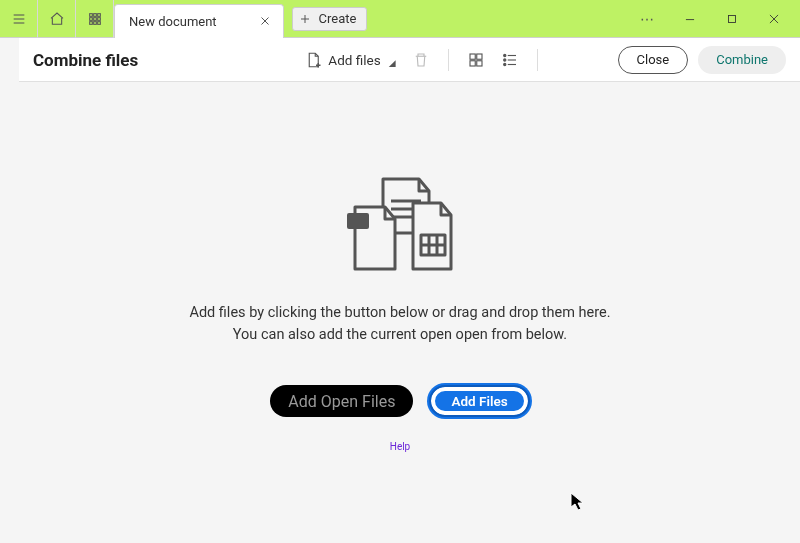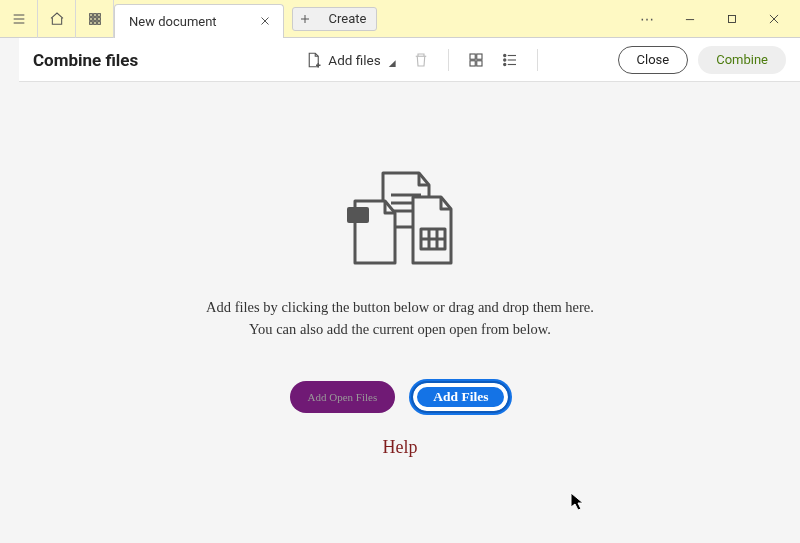--- a/index.html
+++ b/index.html
@@ -8,21 +8,21 @@
     font-family: -apple-system, BlinkMacSystemFont, "Segoe UI", Roboto, Arial, sans-serif;
     background: #f5f5f5;
     width: 800px;
     height: 543px;
     overflow: hidden;
     font-size: 14px;
     color: #333;
   }
   .titlebar {
     height: 38px;
-    background: #fef9c3;
+    background: #bef264;
     border-bottom: 1px solid #d0d0d0;
     display: flex;
     align-items: stretch;
   }
   .tb-left { display: flex; align-items: center; }
   .tb-btn {
     width: 38px; height: 38px;
     display: flex; align-items: center; justify-content: center;
     border-right: 1px solid #d8d8d8;
     cursor: pointer;
@@ -43,21 +43,21 @@
   }
   .tab-close { width:16px; height:16px; display:flex;align-items:center;justify-content:center; cursor:pointer; }
   .create-btn {
     margin: 7px 0 7px 8px;
     height: 24px;
     background: #f0f0f0;
     border: 1px solid #ccc;
     border-radius: 3px;
     display: flex; align-items: center;
     padding: 0 10px 0 6px;
-    gap: 18px;
+    gap: 8px;
     font-size: 13px;
     color: #333;
     cursor: pointer;
   }
   .tb-spacer { flex: 1; }
   .win-controls { display: flex; align-items: center; padding-right: 6px; gap: 2px;}
   .win-btn { width: 40px; height: 38px; display:flex;align-items:center;justify-content:center; cursor:pointer; }
   .win-btn svg { width:14px; height:14px; stroke:#333; fill:none; stroke-width:1.5; }
   .more-btn { width:40px; height:38px; display:flex;align-items:center;justify-content:center; cursor:pointer; letter-spacing:2px; color:#555;}
   
@@ -90,45 +90,44 @@
   .pill-btn {
     height: 28px;
     border-radius: 14px;
     padding: 4px 18px;
     display:flex;align-items:center;
     font-size: 13px;
     cursor: pointer;
     margin-left: 10px;
   }
   .pill-outline { border: 1.5px solid #555; color:#222; background:#fff; }
-  .pill-disabled { background:#eee; color:#4d7c0f; cursor:default; }
+  .pill-disabled { background:#eee; color:#0f766e; cursor:default; }
   
   .canvas {
     position: relative;
     height: calc(543px - 38px - 44px);
     background: #f5f5f5;
     display:flex; flex-direction:column; align-items:center; justify-content:center;
     gap: 10px;
-    font-family: Liberation Serif, serif;
   }
   .illus { margin-bottom: 6px; }
   .instr { color:#333; font-size:14.5px; line-height:1.5; text-align:center; margin-bottom: 30px;}
   .btn-row { display:flex; gap:16px; align-items:center; }
   .btn-ghost {
-    background:#701a75; color:#999; border-radius:16px; height:32px; padding:0 18px;
-    display:flex;align-items:center; font-size:11px; cursor:default;text-align:right;
+    background:#000000; color:#999; border-radius:16px; height:32px; padding:0 18px;
+    display:flex;align-items:center; font-size:16px; cursor:default;text-align:right;
   }
   .btn-primary {
     background:#1473e6; color:#fff; border-radius:16px; height:32px; padding:0 20px;
     display:flex;align-items:center; font-size:13.5px; font-weight:600; cursor:pointer;
     box-shadow: 0 0 0 2px #1473e6, 0 0 0 4px #fff inset;
     border: 2px solid #0d5bbd;
     position: relative;
   }
-  .help-link { color:#7f1d1d; font-size:18px; cursor:pointer; margin-top:14px; }
+  .help-link { color:#6d28d9; font-size:10px; cursor:pointer; margin-top:14px; }
   .cursor-arrow { position:absolute; left: 570px; top: 410px; pointer-events:none;}
   .add-files-caret {
     font-size: 9px; color:#555; margin-left:2px; margin-top:6px;
   }
 </style>
 </head>
 <body>
 
 <div class="titlebar">
   <div class="tb-left">

